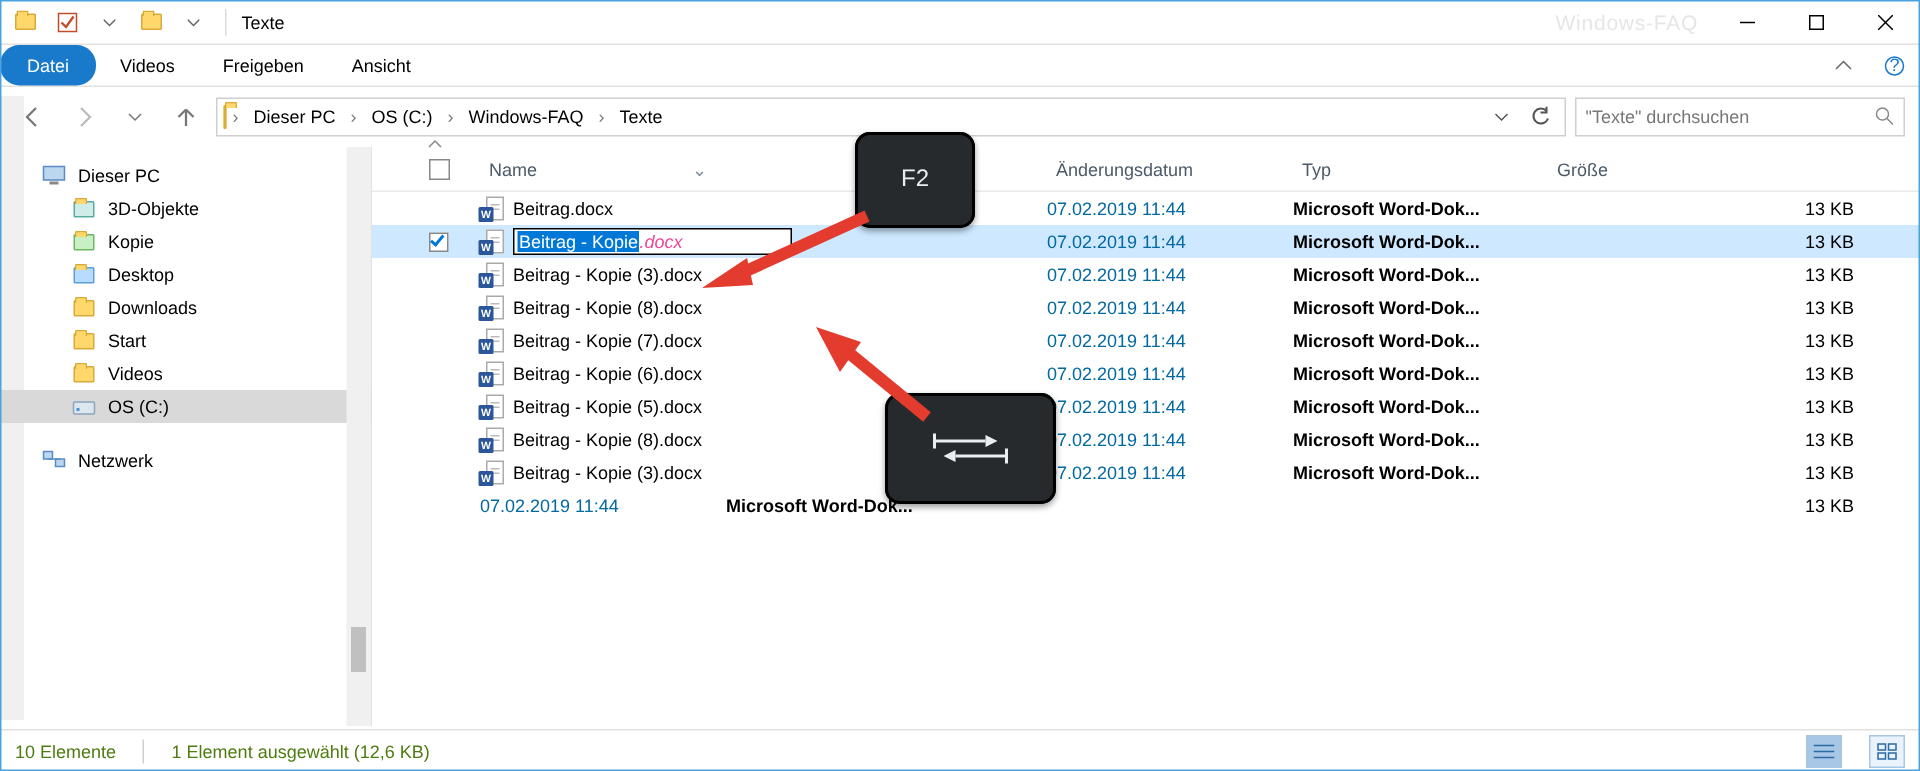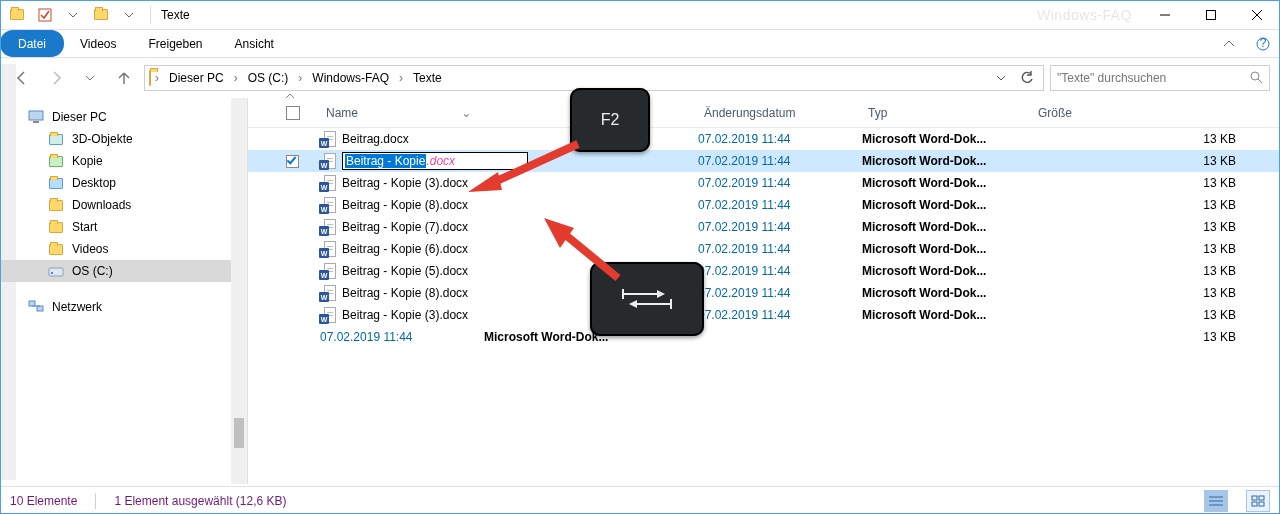--- a/index.html
+++ b/index.html
@@ -78,21 +78,21 @@
 .docicon .page::after { top: 7px; }
 .docicon .badge { position: absolute; left: -1px; bottom: -1px; width: 10px; height: 10px; background: #2b579a; color: #fff; font-size: 7px; font-weight: bold; display: flex; align-items: center; justify-content: center; border-radius: 1px; }
 .rename-input { height: 18px; border: 1px solid #000000; background: #fff; display: flex; align-items: center; padding: 0 2px; width: 186px; }
 .rename-input .sel { background: #0078d7; color: #fff; padding: 0 1px; }
 .rename-input .rest { color: #ec4899; font-style: italic; }
 .checkmark { position: relative; }
 .checkmark::after { content: ""; position: absolute; left: 2px; top: -1px; width: 3px; height: 7px; border: solid #0078d7; border-width: 0 2px 2px 0; transform: rotate(40deg); }
 
 
 .status { position: absolute; left: 0; right: 0; bottom: 0; height: 28px; border-top: 1px solid #e1e1e1; display: flex; align-items: center; padding: 0 10px; gap: 18px; color: #1a6fb6; }
-.status .seg { color: #701a75; }
+.status .seg { color: #4d7c0f; }
 .status .vsep { width: 1px; height: 16px; background: #d0d0d0; }
 .status .spacer { flex: 1; }
 .status .viewbtn { width: 24px; height: 22px; border: 1px solid #a8c7e6; display: flex; align-items: center; justify-content: center; background: #eaf3fb; }
 .status .viewbtn.active { background: #a8c7e6; }
 
 
 .key { position: absolute; background: #262a2d; border-radius: 10px; box-shadow: inset 0 0 0 2px #000, 0 2px 4px rgba(0,0,0,.4); color: #e9eef2; display: flex; align-items: center; justify-content: center; }
 .key.f2 { left: 570px; top: 88px; width: 80px; height: 64px; font-size: 16px; }
 .key.tab { left: 590px; top: 262px; width: 114px; height: 74px; }
 .arrow { position: absolute; pointer-events: none; }

